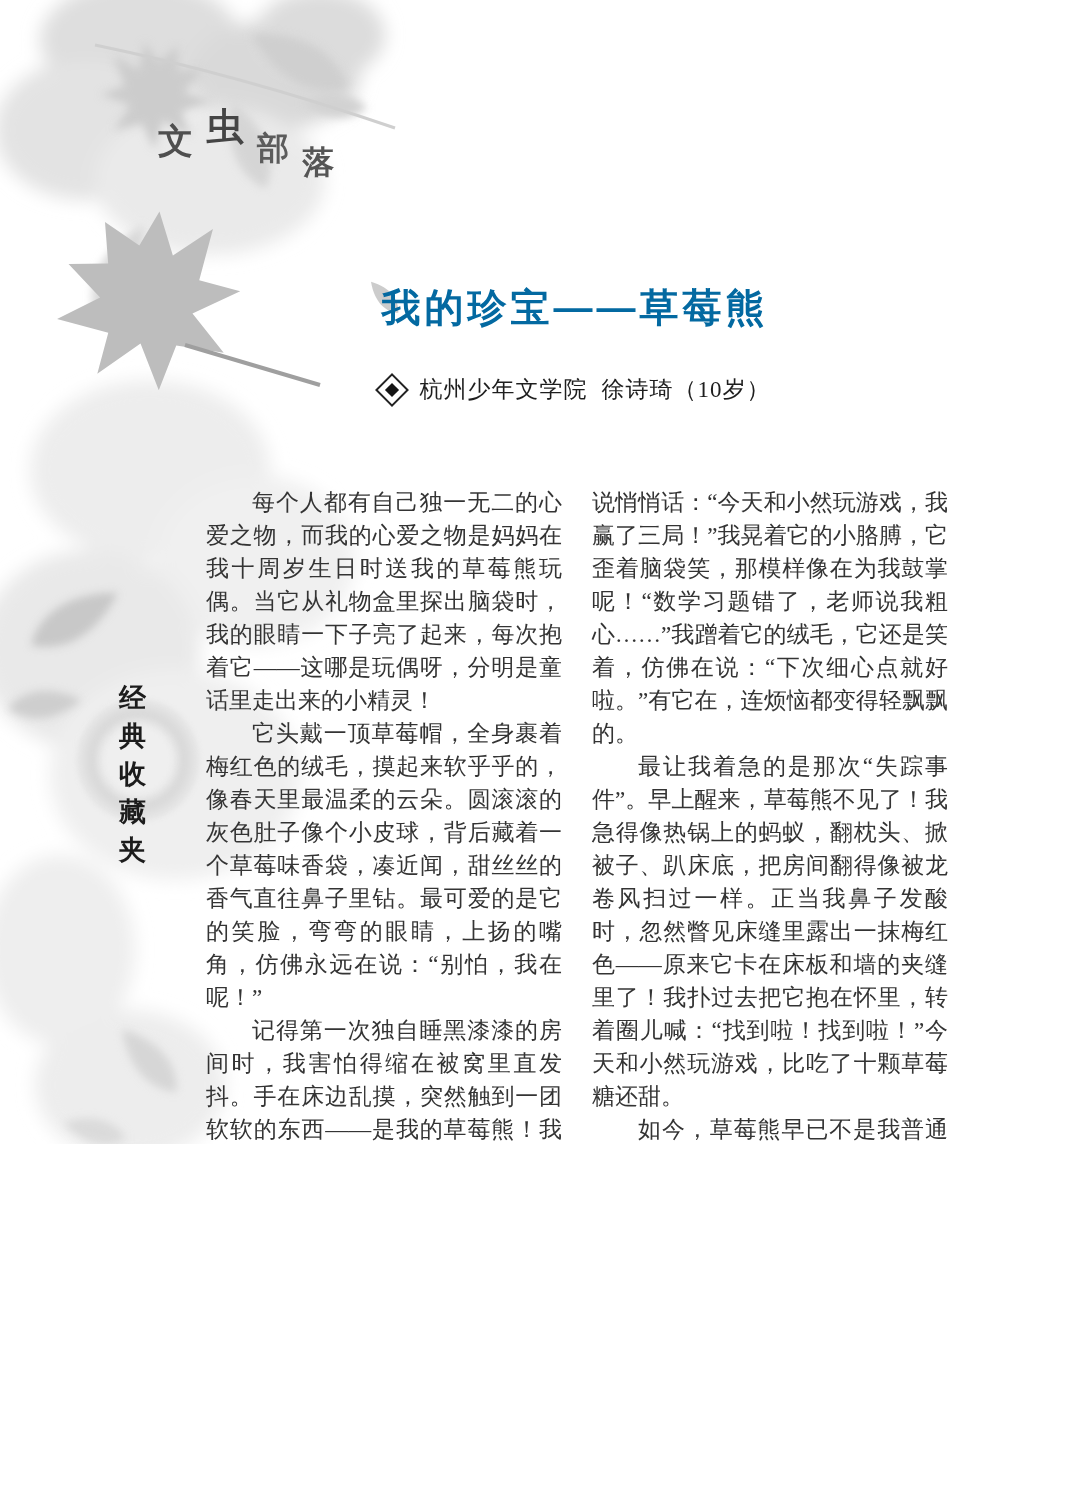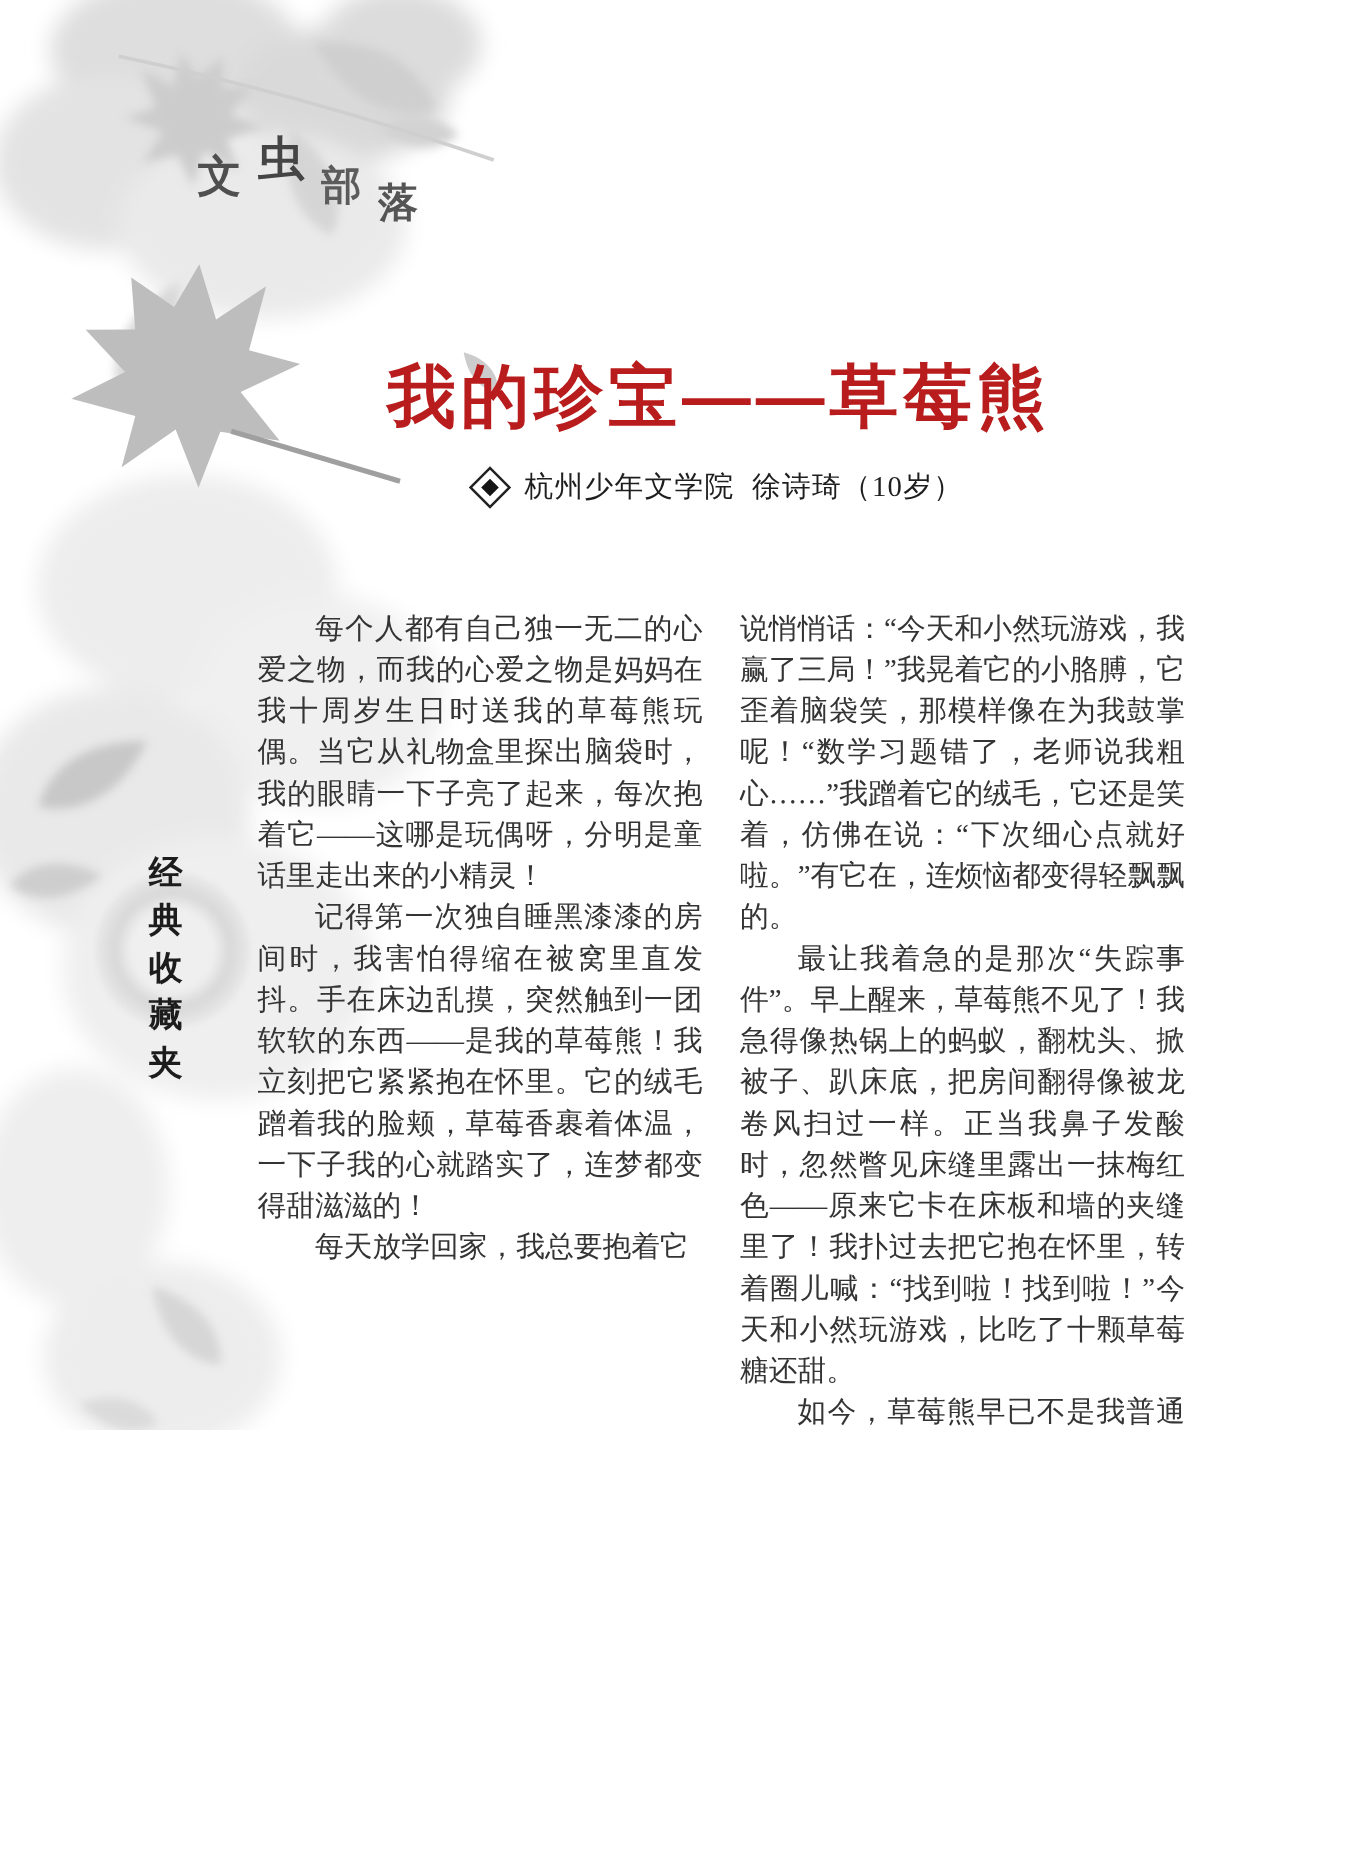--- a/index.html
+++ b/index.html
@@ -21,21 +21,21 @@
   }
   .logo span{display:inline-block;margin-right:9px;}
   .logo .c0{font-size:35px;transform:translateY(20px);}
   .logo .c1{font-size:37px;transform:translateY(6px);color:#454545;}
   .logo .c2{font-size:32px;transform:translateY(26px);color:#5c5c5c;}
   .logo .c3{font-size:32px;transform:translateY(40px);color:#555555;}
   
   .title{
     position:absolute;left:205px;top:281px;width:740px;z-index:2;
     text-align:center;font-family:"Liberation Sans","DejaVu Sans",sans-serif;
-    font-size:55px;font-weight:bold;letter-spacing:4px;color:#b91c1c;
+    font-size:39px;font-weight:bold;letter-spacing:4px;color:#0369a1;
   }
   .byline{
     position:absolute;left:205px;top:374px;width:740px;z-index:2;
     display:flex;align-items:center;justify-content:center;gap:16px;
     font-size:23px;color:#1e1e1e;letter-spacing:1px;
   }
   .byline-icon{
     width:20px;height:20px;border:2px solid #222;transform:rotate(45deg);
     display:flex;align-items:center;justify-content:center;flex:0 0 auto;
   }
@@ -138,20 +138,21 @@
         <i></i>
       </span>
     <span>
       <span class="affil">杭州少年文学院</span><span>徐诗琦（10岁）</span>
     </span>
   </div>
 
   <div class="columns">
     <div class="col">
       <p>每个人都有自己独一无二的心爱之物，而我的心爱之物是妈妈在我十周岁生日时送我的草莓熊玩偶。当它从礼物盒里探出脑袋时，我的眼睛一下子亮了起来，每次抱着它——这哪是玩偶呀，分明是童话里走出来的小精灵！</p>
+      <p>它头戴一顶草莓帽，全身裹着梅红色的绒毛，摸起来软乎乎的，像春天里最温柔的云朵。圆滚滚的灰色肚子像个小皮球，背后藏着一个草莓味香袋，凑近闻，甜丝丝的香气直往鼻子里钻。最可爱的是它的笑脸，弯弯的眼睛，上扬的嘴角，仿佛永远在说：“别怕，我在呢！”</p>
       <p>记得第一次独自睡黑漆漆的房间时，我害怕得缩在被窝里直发抖。手在床边乱摸，突然触到一团软软的东西——是我的草莓熊！我立刻把它紧紧抱在怀里。它的绒毛蹭着我的脸颊，草莓香裹着体温，一下子我的心就踏实了，连梦都变得甜滋滋的！</p>
       <p>每天放学回家，我总要抱着它</p>
     </div>
     <div class="col">
       <p class="no-indent">说悄悄话：“今天和小然玩游戏，我赢了三局！”我晃着它的小胳膊，它歪着脑袋笑，那模样像在为我鼓掌呢！“数学习题错了，老师说我粗心……”我蹭着它的绒毛，它还是笑着，仿佛在说：“下次细心点就好啦。”有它在，连烦恼都变得轻飘飘的。</p>
       <p>最让我着急的是那次“失踪事件”。早上醒来，草莓熊不见了！我急得像热锅上的蚂蚁，翻枕头、掀被子、趴床底，把房间翻得像被龙卷风扫过一样。正当我鼻子发酸时，忽然瞥见床缝里露出一抹梅红色——原来它卡在床板和墙的夹缝里了！我扑过去把它抱在怀里，转着圈儿喊：“找到啦！找到啦！”今天和小然玩游戏，比吃了十颗草莓糖还甜。</p>
       <p>如今，草莓熊早已不是我普通的玩偶。它是陪我入眠的“小勇士”，是听我碎碎念的“好朋友”，更是我心里最珍贵的宝贝。每次抱着它，我都会想：这么可爱的伙伴，我一定要倍加珍惜它！</p>
     </div>
   </div>
 

